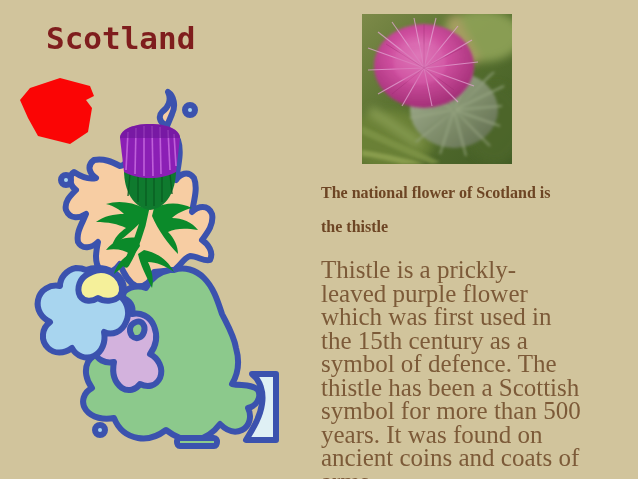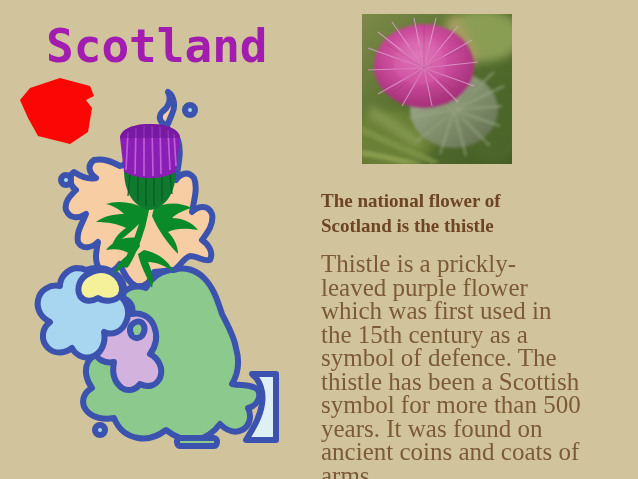--- a/index.html
+++ b/index.html
@@ -19,24 +19,24 @@
     background: #d1c49c;
     overflow: hidden;
   }
 
   
   #slide-title {
     position: absolute;
     left: 46px;
     top: 22px;
     font-family: "DejaVu Sans Mono", "Liberation Mono", monospace;
-    font-size: 46px;
+    font-size: 31px;
     font-weight: bold;
     letter-spacing: 0px;
-    color: #a21caf;
+    color: #7f1d1d;
     line-height: 1.05;
     white-space: nowrap;
   }
 
   
   #thistle-photo {
     position: absolute;
     left: 362px;
     top: 14px;
     width: 150px;
@@ -49,24 +49,24 @@
   
   #text-block {
     position: absolute;
     left: 321px;
     top: 176px;
     width: 300px;
   }
   #flower-heading {
     font-family: "Liberation Serif", serif;
     font-weight: bold;
-    font-size: 19px;
-    line-height: 25px;
+    font-size: 16px;
+    line-height: 34px;
     color: #6d4524;
-    margin: 12px 0 14px 0;
+    margin: 0 0 14px 0;
     width: 250px;
   }
   #flower-body {
     font-family: "Liberation Serif", serif;
     font-weight: normal;
     font-size: 25px;
     line-height: 23.5px;
     color: #7c5a38;
     margin: 0;
     width: 260px;

